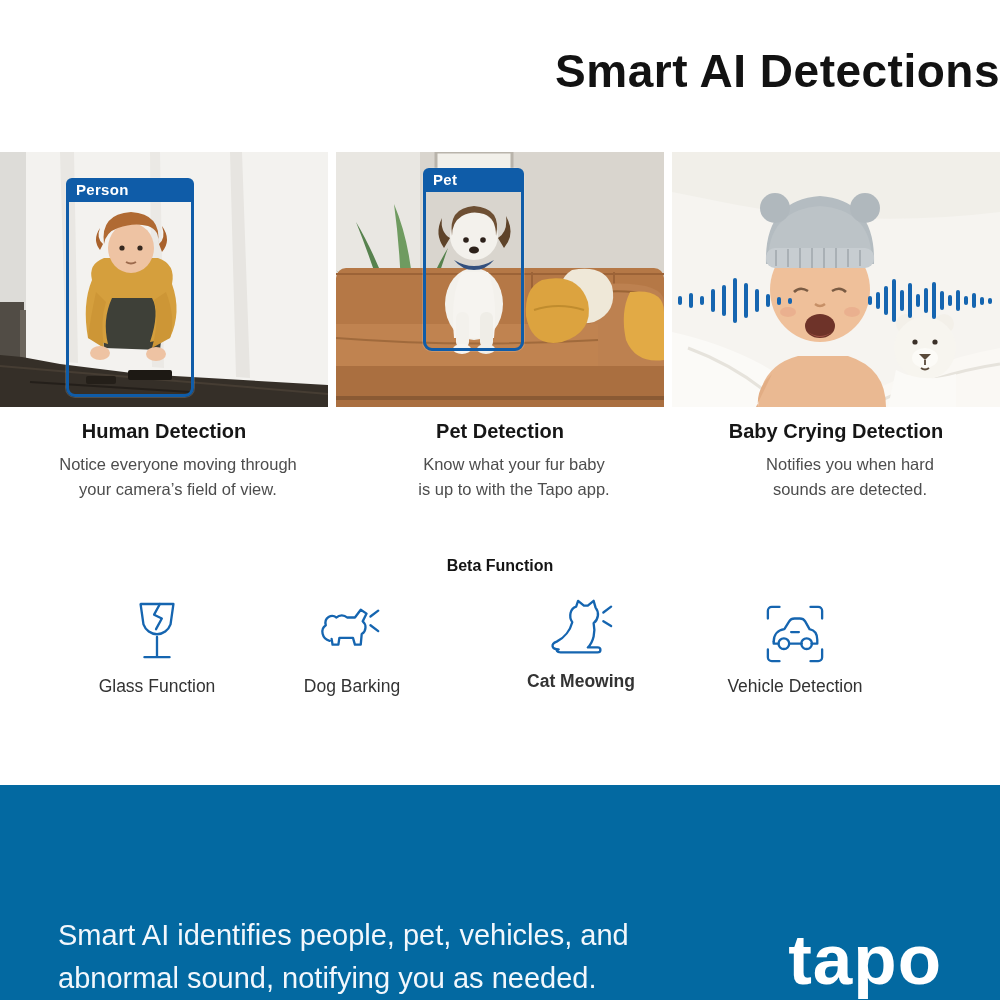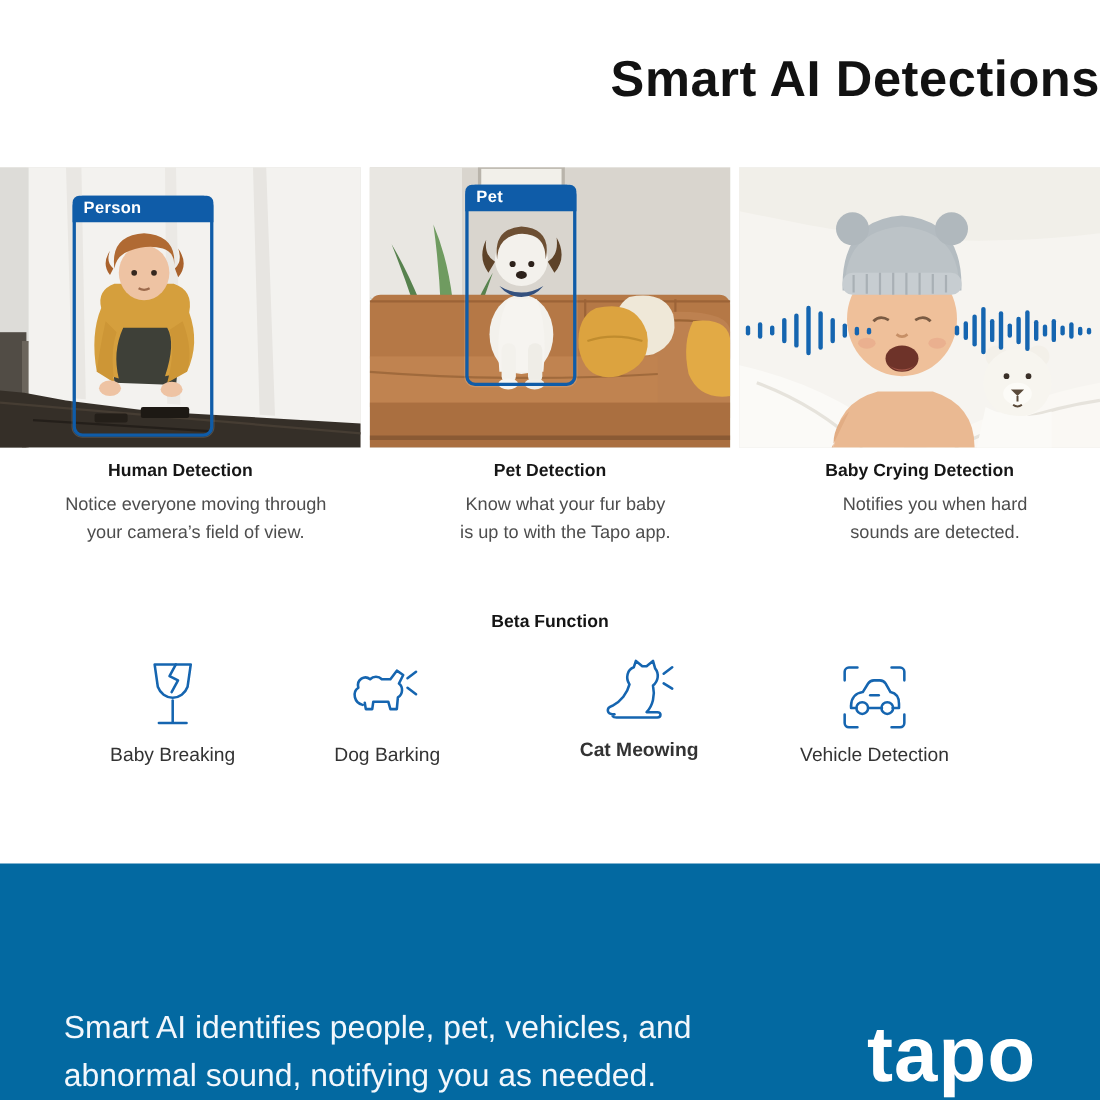--- a/index.html
+++ b/index.html
@@ -28,21 +28,21 @@
     background:#0F5CA8; border-radius:6px 6px 0 0;
     color:#ffffff; font-size:15px; font-weight:bold;
     line-height:24px; padding-left:10px; letter-spacing:0.3px;
   }
   .box-person { left:66px; top:26px; width:128px; height:219px; }
   .box-pet   { left:87px; top:16px; width:101px; height:183px; }
   
   .captions { position:absolute; top:420px; left:0; width:1000px; display:flex; }
   .caption { width:328px; text-align:center; }
   .caption + .caption { margin-left:8px; }
-  .caption h3 { font-size:16px; font-weight:600; color:#161616; margin-bottom:9px;text-align:center; }
+  .caption h3 { font-size:20px; font-weight:600; color:#161616; margin-bottom:9px;text-align:center; }
   .caption p  { font-size:16.5px; line-height:25px; color:#4d4d4d;padding-left:28px; }
   
   .beta-heading {
     position:absolute; top:557px; left:0; width:1000px;
     text-align:center; font-size:16px; font-weight:600; color:#141414;
   }
   .feature { position:absolute; top:600px; width:200px; text-align:center; }
   .feature .icon { height:68px; display:flex; align-items:center; justify-content:center; }
   .feature .icon svg { stroke:#1565B0; fill:none; stroke-width:2.4; stroke-linecap:round; stroke-linejoin:round; }
   .feature .label { margin-top:8px; font-size:17.5px; color:#333333; }
@@ -251,21 +251,21 @@
 
   <div class="feature f-glass">
     <div class="icon">
       <svg width="58" height="68" viewBox="0 0 60 70">
         <path d="M13 4 L47 4 L44 25 A15 16 0 0 1 16 25 Z"></path>
         <path d="M33 4 L27 15 L35 19 L29 30"></path>
         <path d="M30 38 L30 58"></path>
         <path d="M17 59 L43 59"></path>
       </svg>
     </div>
-    <div class="label">Baby Breaking</div>
+    <div class="label">Glass Function</div>
   </div>
 
   <div class="feature f-dog">
     <div class="icon">
       <svg width="68" height="58" viewBox="0 0 70 58">
         <path d="M12 36 C4 34 2 24 8 20 C6 12 14 8 19 12 C22 9 27 9 30 12 L38 12 L44 4 L50 8 L46 16 C50 19 50 26 45 29 L44 40 L38 40 L36 33 L22 33 L21 40 L15 40 L14 34"></path>
         <path d="M54 11 L62 5"></path>
         <path d="M54 20 L62 26"></path>
       </svg>
     </div>

